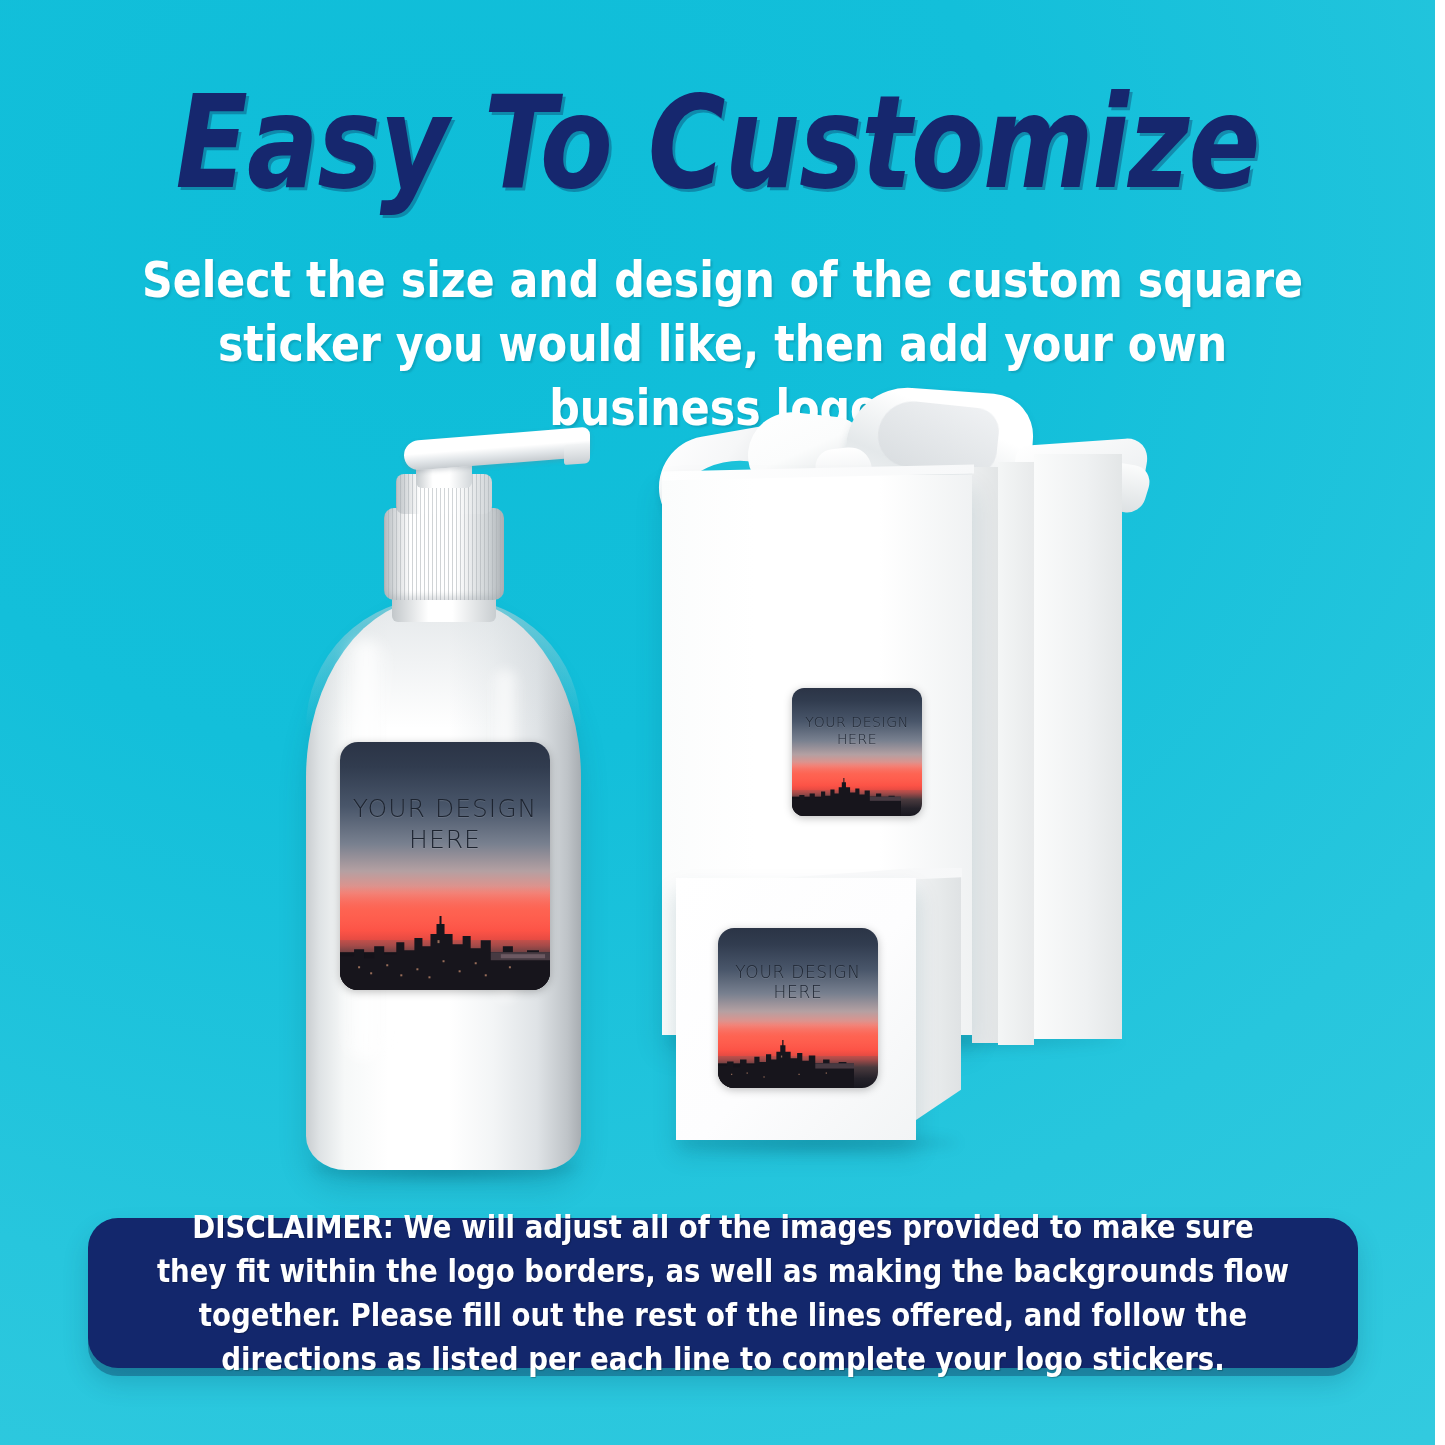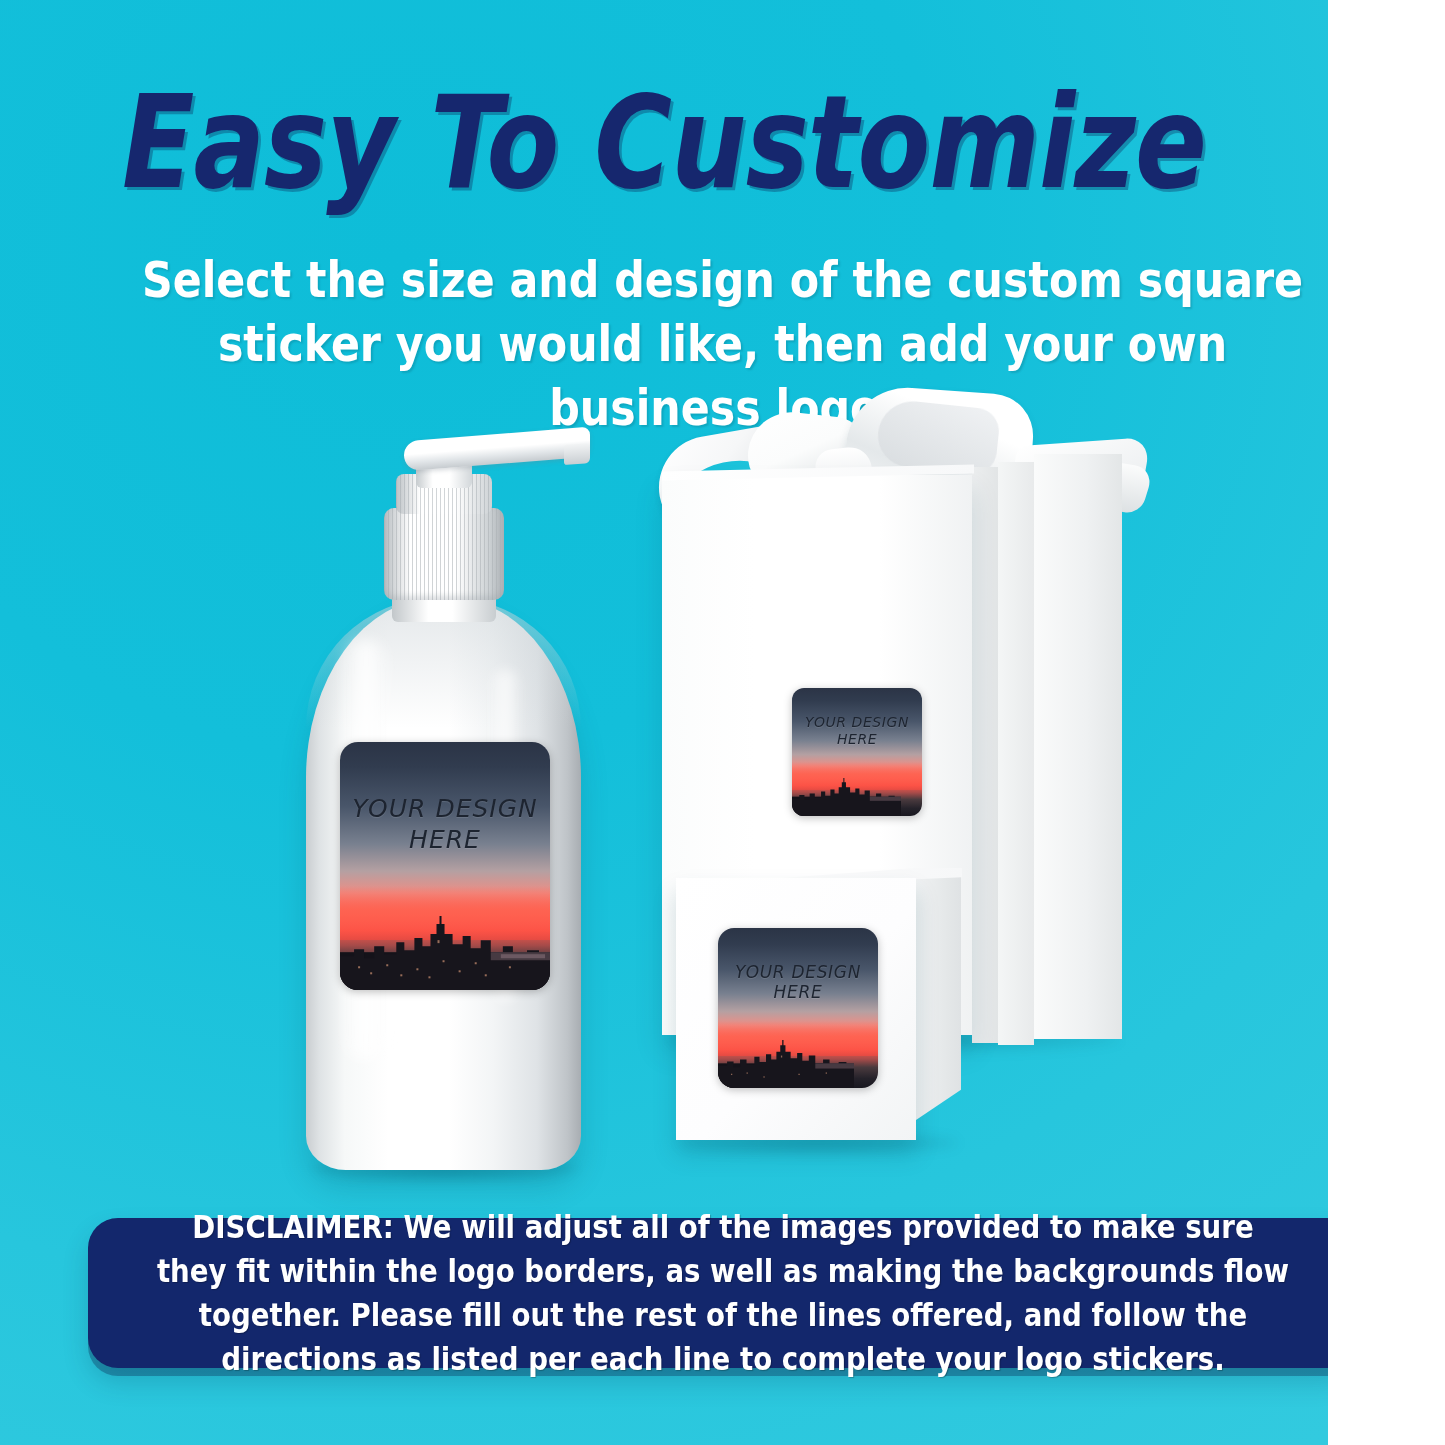--- a/index.html
+++ b/index.html
@@ -2,21 +2,21 @@
 <html><head>
 <meta charset="utf-8">
 <style>
   html, body {
     margin: 0;
     padding: 0;
     background: #ffffff;
   }
   #stage {
     position: relative;
-    width: 1328px;
+    width: 1435px;
     height: 1445px;
     overflow: hidden;
     font-family: "Liberation Sans", sans-serif;
     background:
       radial-gradient(ellipse 120% 100% at 30% 18%, #0ebdd8 0%, #13bfda 35%, #27c6dd 72%, #32cadf 100%);
   }
 
   
   .headline {
     position: absolute;
@@ -87,21 +87,20 @@
     left: 0; right: 0;
     top: 22%;
     text-align: center;
     color: #1d2430;
     font-family: "DejaVu Sans", sans-serif;
     font-weight: 300;
     letter-spacing: 0.04em;
     line-height: 1.22;
     white-space: pre-line;
     text-shadow: 0 1px 1px rgba(255,255,255,0.12);
-    font-style: italic;
   }
 
   
   #bottle-group { position: absolute; left: 292px; top: 430px; width: 310px; height: 740px; }
 
   .bottle-body {
     position: absolute;
     left: 14px; top: 168px;
     width: 275px; height: 572px;
     border-radius: 130px 130px 40px 40px / 180px 180px 34px 34px;

